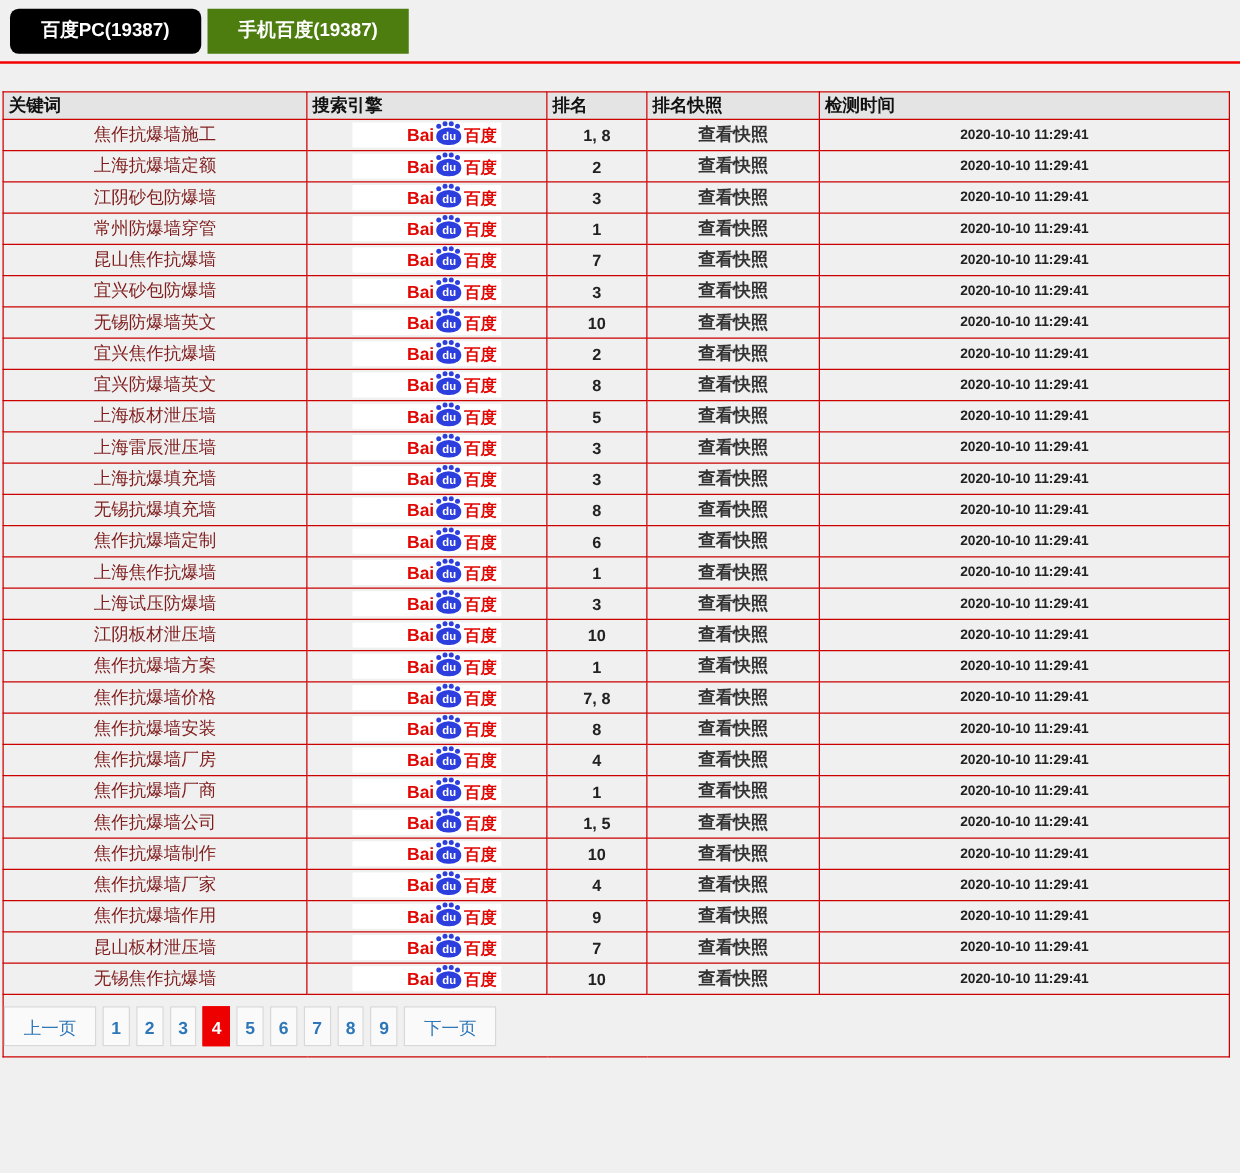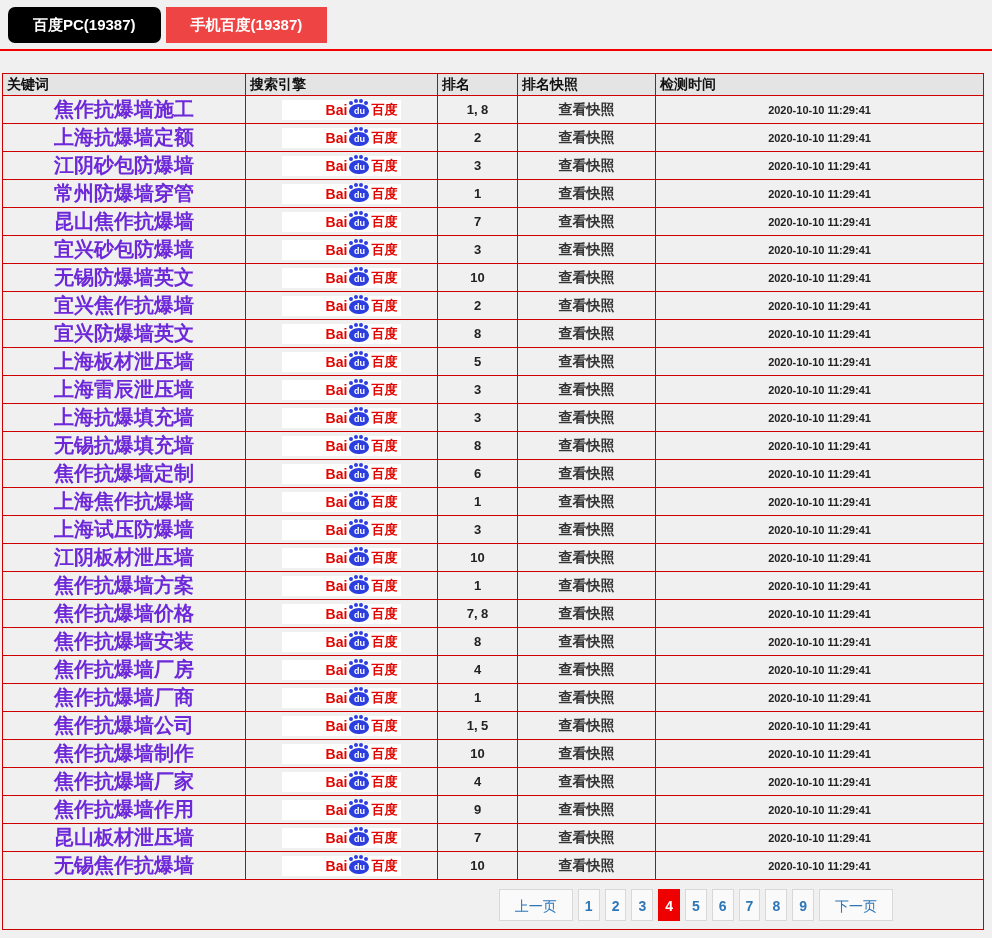--- a/index.html
+++ b/index.html
@@ -11,32 +11,32 @@
     overflow:hidden;
   }
   
   .tabs { display:flex; gap:5px; padding:7px 0 0 8px; }
   .tab {
     height:36px; line-height:36px; padding:0 25px;
     font-size:15px; font-weight:bold; color:#fff; cursor:pointer;
     white-space:nowrap;
   }
   .tab-black { background:#000000;border-radius:7px; }
-  .tab-red   { background:#ef4444;text-align:center; }
+  .tab-red   { background:#4d7c0f;text-align:center; }
   .divider { height:2px; background:#f40000; margin-top:6px; }
 
   
   table { border-collapse:collapse; width:981px; margin:22px 0 0 2px; table-layout:fixed; }
   th, td { border:1px solid #cc0000; overflow:hidden; white-space:nowrap; }
   thead th {
     background:#e4e4e4; height:22px; font-size:14px; font-weight:bold;
     text-align:left; padding:0 0 0 4px; color:#111;margin-left:12px;
   }
   tbody td { background:#f0f0f0; height:25px; text-align:center; padding:0; }
-  .c-kw   { font-size:20px; color:#6d28d9;font-weight:bold; }
+  .c-kw   { font-size:14px; color:#7f1d1d; }
   .c-rank { font-weight:bold; font-size:13px; color:#222; }
   .c-snap { font-weight:bold; font-size:14px; color:#333; cursor:pointer; }
   .c-time { font-weight:bold; font-size:11px; color:#222; }
 
   
   .bdlogo {
     display:inline-flex; align-items:center; background:#ffffff;
     padding:2px 4px; line-height:1; vertical-align:middle;
   }
   .bai { color:#e10601; font-weight:bold; font-size:14px; letter-spacing:0;margin-left:40px; }
@@ -49,21 +49,21 @@
   .paw::before {
     content:""; position:absolute; top:-3px; left:0;
     width:4px; height:4px; border-radius:50%; background:#2c3ede;
     box-shadow:5px -2px 0 #2c3ede, 10px -2px 0 #2c3ede, 15px 0 0 #2c3ede;
   }
   .cn { color:#e10601; font-weight:bold; font-size:13px; }
 
   
   tfoot td { height:50px; background:#f0f0f0; padding:0; }
   .pagination {
-    display:flex; justify-content:flex-end; align-items:center;
+    display:flex; align-items:center;
     padding-right:90px; gap:5px;
   }
   .pg-btn {
     display:inline-block; min-width:17px; height:32px; line-height:32px;
     padding:0 6px; background:#fafafa; border:1px solid #d8d8d8;
     color:#2d77b8; font-size:14px; font-weight:bold; text-align:center;
     cursor:pointer; user-select:none;
   }
   .pg-prev, .pg-next { padding:0 15px; font-weight:normal; }
   .pg-active { background:#ee0000; border-color:#ee0000; color:#fff; }

